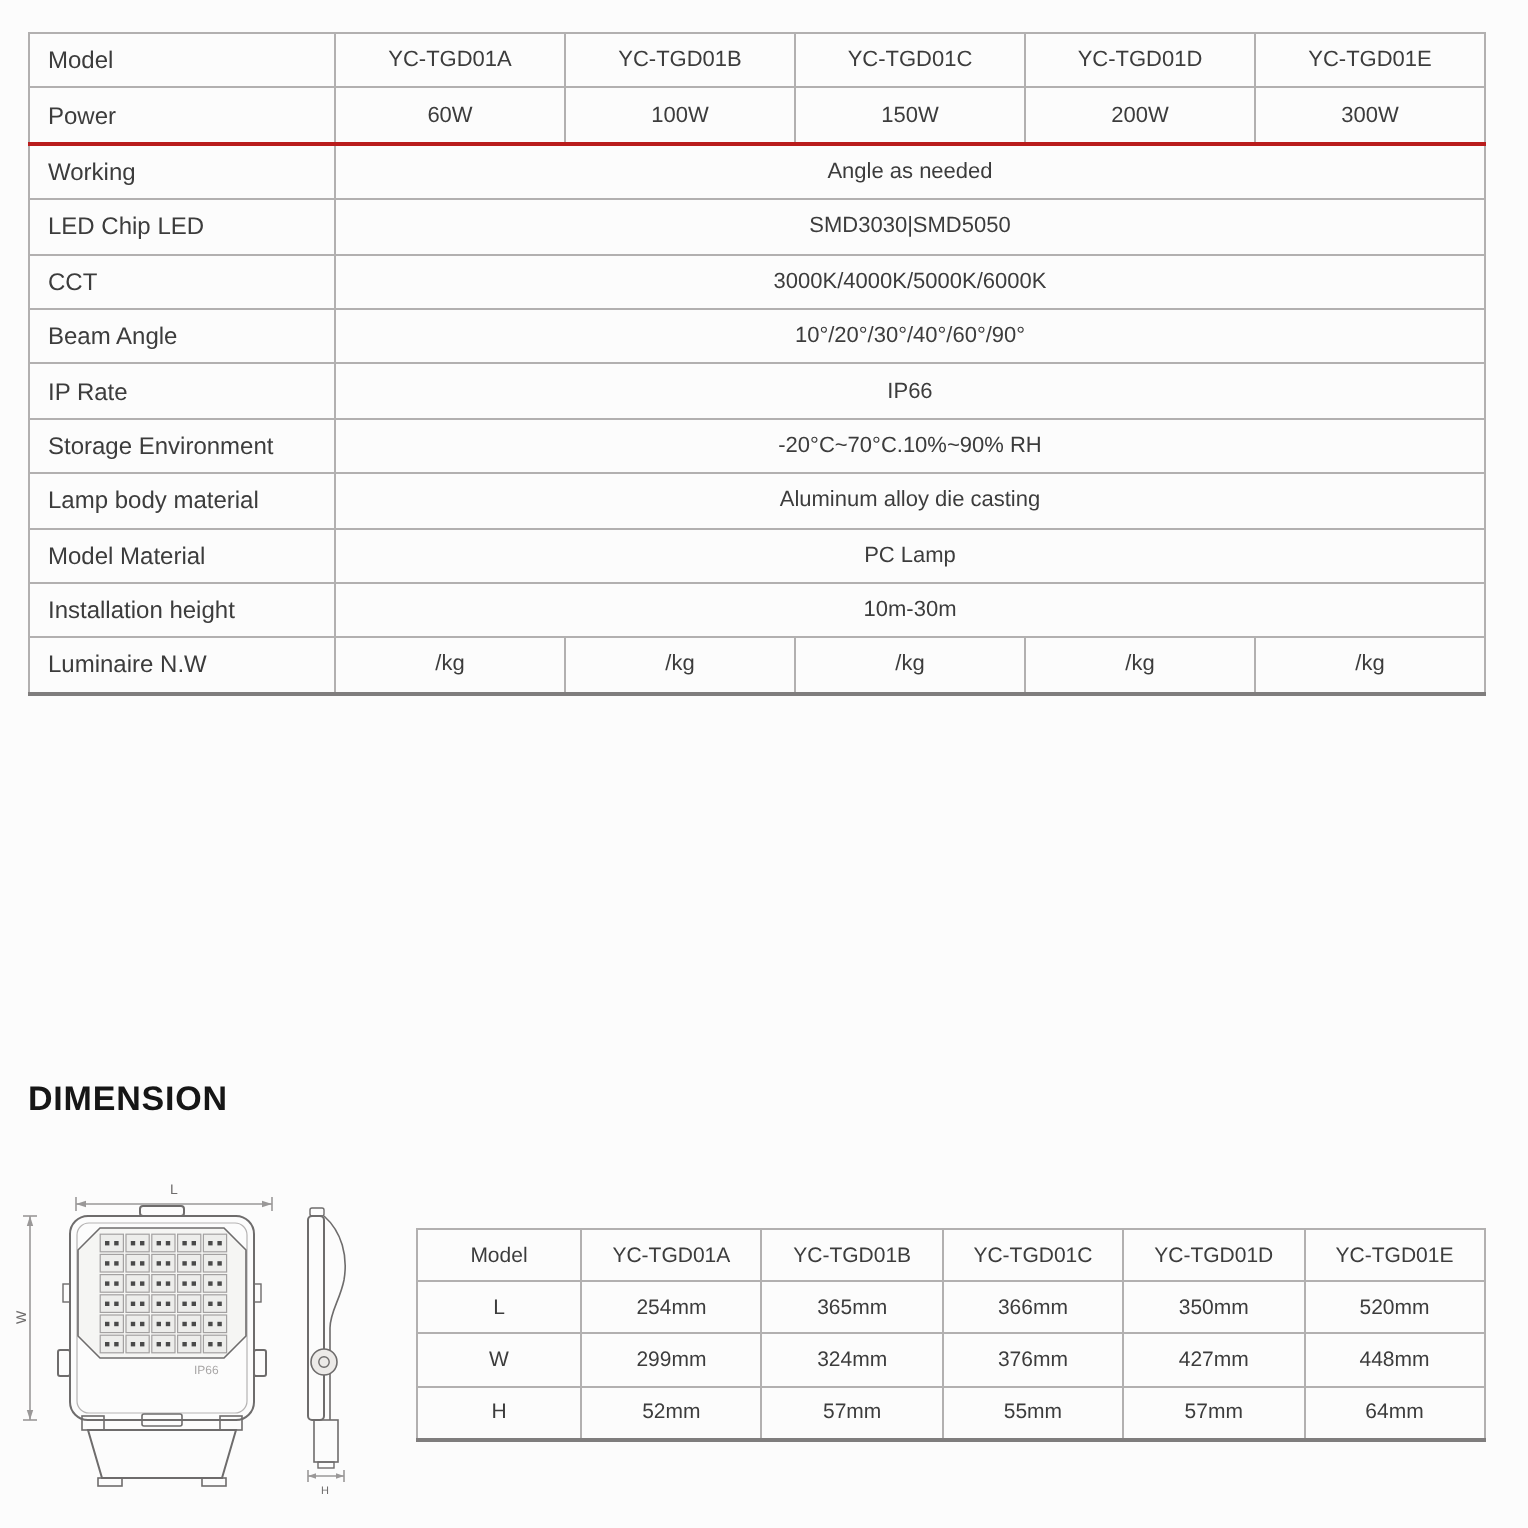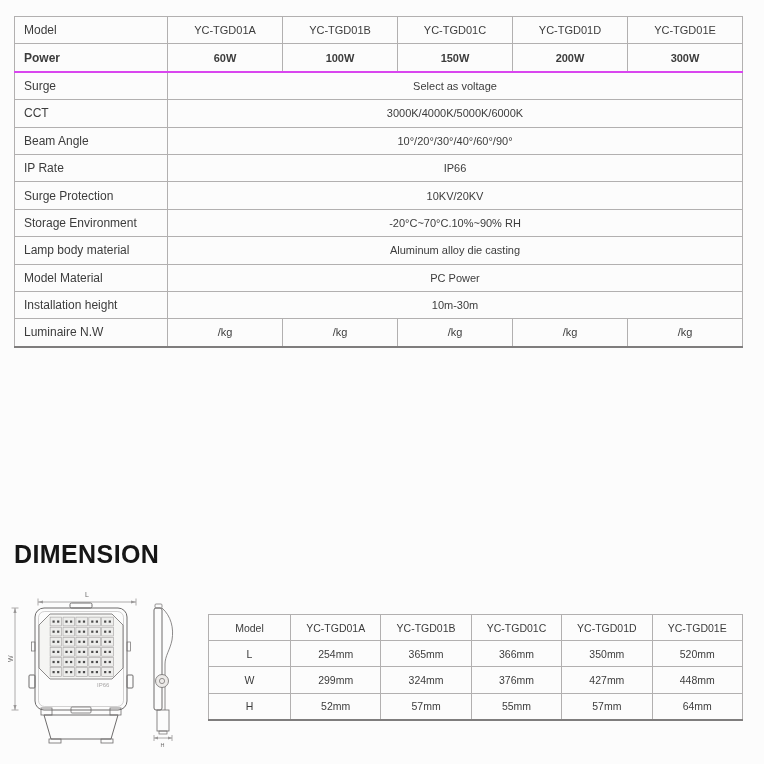--- a/index.html
+++ b/index.html
@@ -8,24 +8,24 @@
 
   
   table{border-collapse:collapse;table-layout:fixed;}
   .spec-table{position:absolute;left:14px;top:16px;width:728px;
     border:1px solid #9a9898;border-bottom:2px solid #7f7d7d;}
   .spec-table td{border:1px solid #b2b0b0;height:26.4px;padding:0;
     font-size:11px;color:#3c3c3c;text-align:center;overflow:hidden;white-space:nowrap;}
   .spec-table td.lbl{text-align:left;padding-left:9px;font-size:12px;}
   .spec-table col.c-label{width:153px;}
   .spec-table col.c-val{width:115px;}
-  .spec-table tr.thick td{border-bottom:2px solid #d946ef;font-weight:bold;}
+  .spec-table tr.thick td{border-bottom:2px solid #b91c1c;}
 
   
-  .dim-heading{position:absolute;left:14px;top:540px;font-size:25px;font-weight:bold;
+  .dim-heading{position:absolute;left:14px;top:540px;font-size:17px;font-weight:bold;
     color:#161616;letter-spacing:0.4px;}
   .dim-table{position:absolute;left:208px;top:614px;width:534px;
     border:1px solid #9a9898;border-bottom:2px solid #7f7d7d;}
   .dim-table td{border:1px solid #b2b0b0;height:25.2px;padding:0;
     font-size:10.5px;color:#3c3c3c;text-align:center;white-space:nowrap;}
   .dim-table col.d-label{width:82px;}
   .dim-table col.d-val{width:90.4px;}
 
   .drawing{position:absolute;left:8px;top:586px;width:212px;height:172px;}
   .drawing text{font-family:"Liberation Sans",sans-serif;}
@@ -55,50 +55,50 @@
       </tr>
       <tr class="thick">
         <td class="lbl">Power</td>
         <td>60W</td>
         <td>100W</td>
         <td>150W</td>
         <td>200W</td>
         <td>300W</td>
       </tr>
       <tr>
-        <td class="lbl">Surge</td>
-        <td colspan="5">Select as voltage</td>
+        <td class="lbl">Working</td>
+        <td colspan="5">Angle as needed</td>
+      </tr>
+      <tr>
+        <td class="lbl">LED Chip LED</td>
+        <td colspan="5">SMD3030|SMD5050</td>
       </tr>
       <tr>
         <td class="lbl">CCT</td>
         <td colspan="5">3000K/4000K/5000K/6000K</td>
       </tr>
       <tr>
         <td class="lbl">Beam Angle</td>
         <td colspan="5">10°/20°/30°/40°/60°/90°</td>
       </tr>
       <tr>
         <td class="lbl">IP Rate</td>
         <td colspan="5">IP66</td>
       </tr>
       <tr>
-        <td class="lbl">Surge Protection</td>
-        <td colspan="5">10KV/20KV</td>
-      </tr>
-      <tr>
         <td class="lbl">Storage Environment</td>
         <td colspan="5">-20°C~70°C.10%~90% RH</td>
       </tr>
       <tr>
         <td class="lbl">Lamp body material</td>
         <td colspan="5">Aluminum alloy die casting</td>
       </tr>
       <tr>
         <td class="lbl">Model Material</td>
-        <td colspan="5">PC Power</td>
+        <td colspan="5">PC Lamp</td>
       </tr>
       <tr>
         <td class="lbl">Installation height</td>
         <td colspan="5">10m-30m</td>
       </tr>
       <tr>
         <td class="lbl">Luminaire N.W</td>
         <td>/kg</td>
         <td>/kg</td>
         <td>/kg</td>

